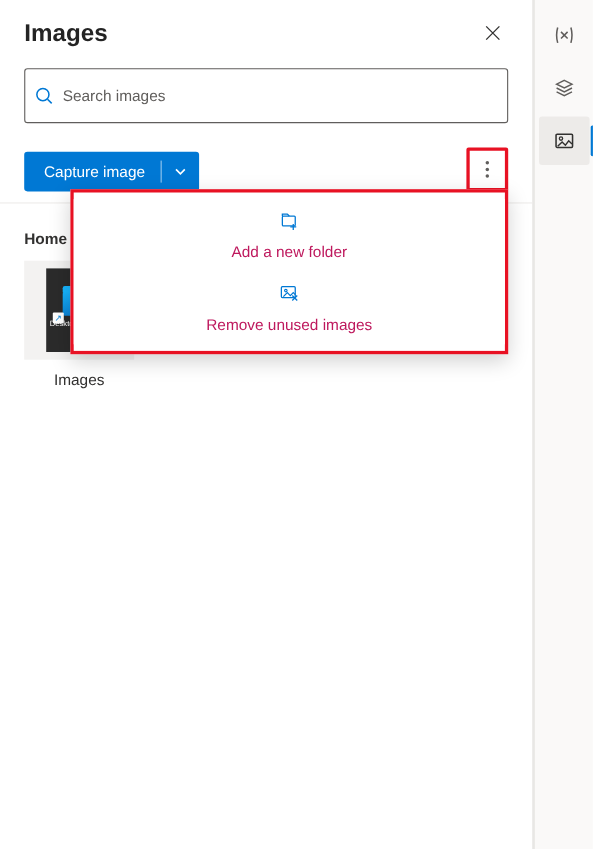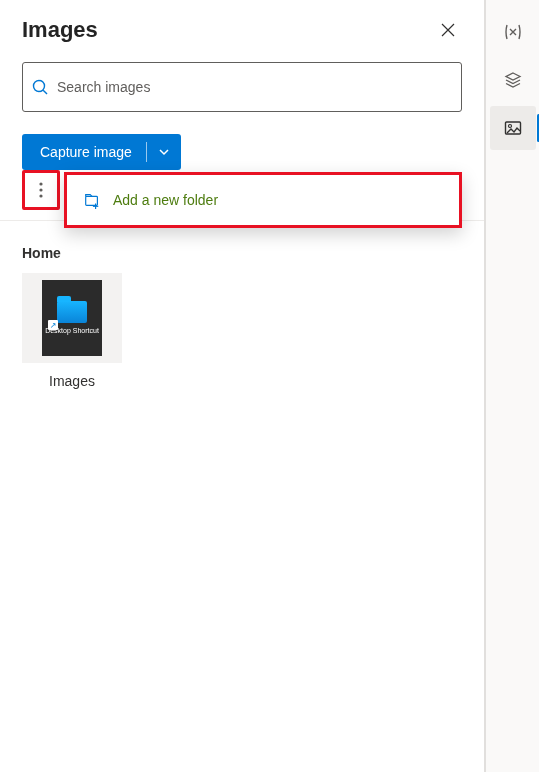--- a/index.html
+++ b/index.html
@@ -55,24 +55,23 @@
       border: none;
       outline: none;
       flex: 1;
       font-size: 14px;
       color: #323130;
       background: transparent;
     }
     .search-input::placeholder { color: #605e5c; }
     .toolbar-row {
       display: flex;
-      align-items: flex-start;
+      align-items: flex-end;
       justify-content: space-between;
       padding: 22px 22px 10px 22px;
-      flex-direction: column;
     }
     .capture-btn {
       display: flex;
       align-items: center;
       background: #0078d4;
       color: #fff;
       border: none;
       border-radius: 3px;
       height: 36px;
       cursor: pointer;
@@ -193,25 +192,26 @@
       z-index: 20;
       padding: 6px 0;
     }
     .menu-item {
       display: flex;
       align-items: center;
       gap: 12px;
       padding: 10px 16px;
       cursor: pointer;
       font-size: 14px;
-      color: #4d7c0f;
+      color: #be185d;
       background: #fff;
       border: none;
       width: 100%;
       text-align: left;
+      flex-direction: column;
     }
     .menu-icon { width: 18px; height: 18px; flex: 0 0 auto; }
 
     
     .right-rail {
       width: 54px;
       background: #faf9f8;
       border-left: 1px solid #e1dfdd;
       display: flex;
       flex-direction: column;
@@ -307,20 +307,30 @@
 
   <div class="context-menu">
     <button class="menu-item">
       <svg class="menu-icon" viewBox="0 0 20 20">
         <rect x="3" y="6" width="13" height="10" rx="1" stroke="#0078d4" stroke-width="1.3" fill="none"></rect>
         <path d="M3 6 V4 h5 l2 2" stroke="#0078d4" stroke-width="1.3" fill="none"></path>
         <line x1="14" y1="14" x2="14" y2="20" stroke="#0078d4" stroke-width="1.3"></line>
         <line x1="11" y1="17" x2="17" y2="17" stroke="#0078d4" stroke-width="1.3"></line>
       </svg>
       <span>Add a new folder</span>
+    </button>
+    <button class="menu-item">
+      <svg class="menu-icon" viewBox="0 0 20 20">
+        <rect x="2" y="4" width="14" height="11" rx="1" stroke="#0078d4" stroke-width="1.3" fill="none"></rect>
+        <circle cx="6.5" cy="8" r="1.3" stroke="#0078d4" stroke-width="1.1" fill="none"></circle>
+        <path d="M4 14 l4 -4 l3 3 l3 -3 l2 2" stroke="#0078d4" stroke-width="1.2" fill="none"></path>
+        <line x1="13" y1="13" x2="18" y2="18" stroke="#0078d4" stroke-width="1.3"></line>
+        <line x1="18" y1="13" x2="13" y2="18" stroke="#0078d4" stroke-width="1.3"></line>
+      </svg>
+      <span>Remove unused images</span>
     </button>
   </div>
 
 </div>
 
 <div class="right-rail">
   <button class="rail-btn">
     <svg width="20" height="20" viewBox="0 0 20 20">
       <path d="M4 3 q-2 7 0 14 M16 3 q2 7 0 14" stroke="#605e5c" stroke-width="1.4" fill="none"></path>
       <path d="M7 7 l6 6 M13 7 l-6 6" stroke="#605e5c" stroke-width="1.4" fill="none"></path>

